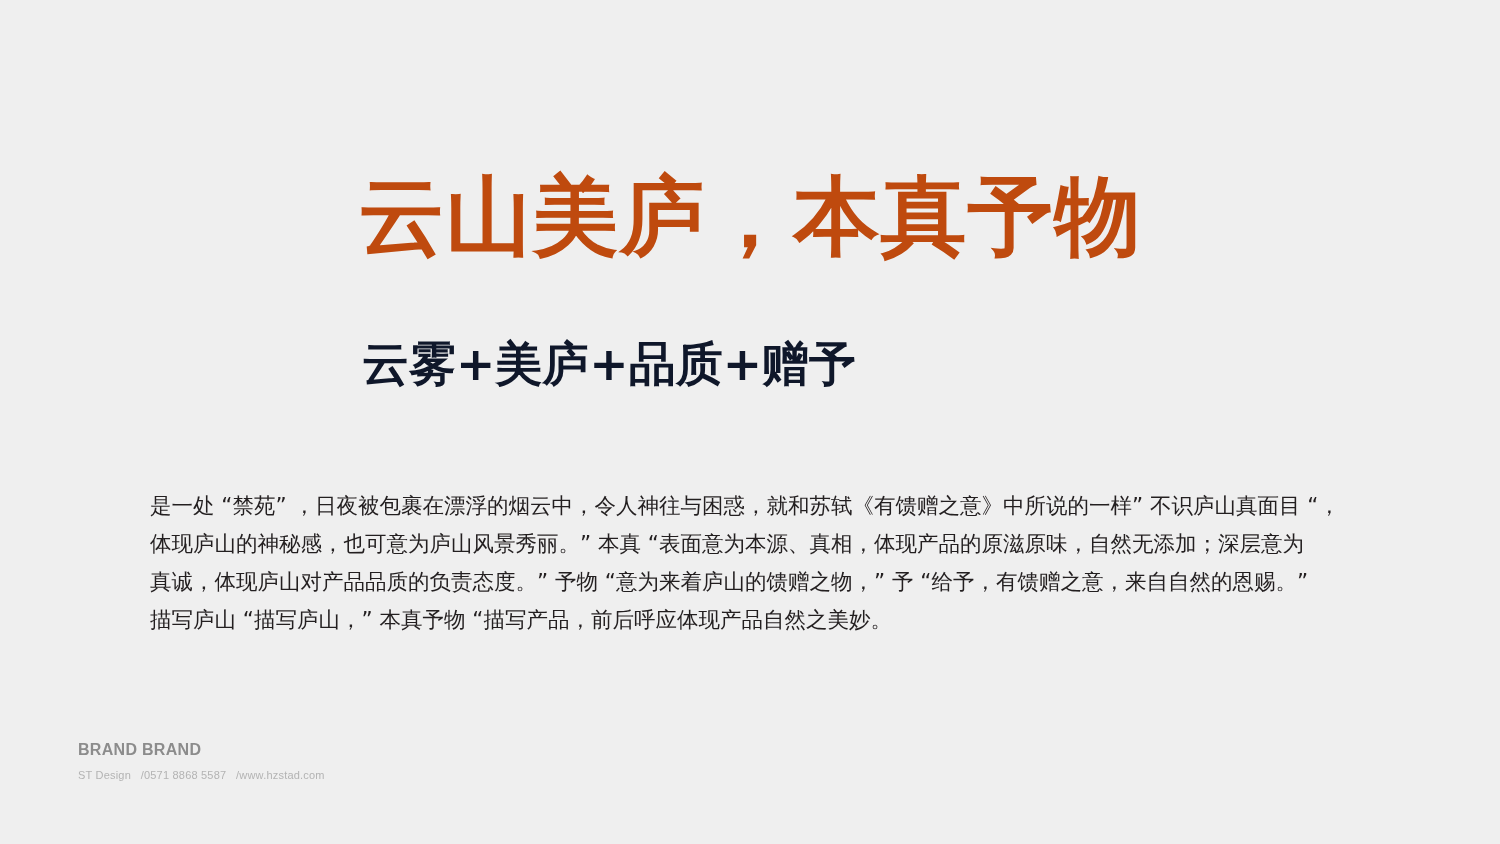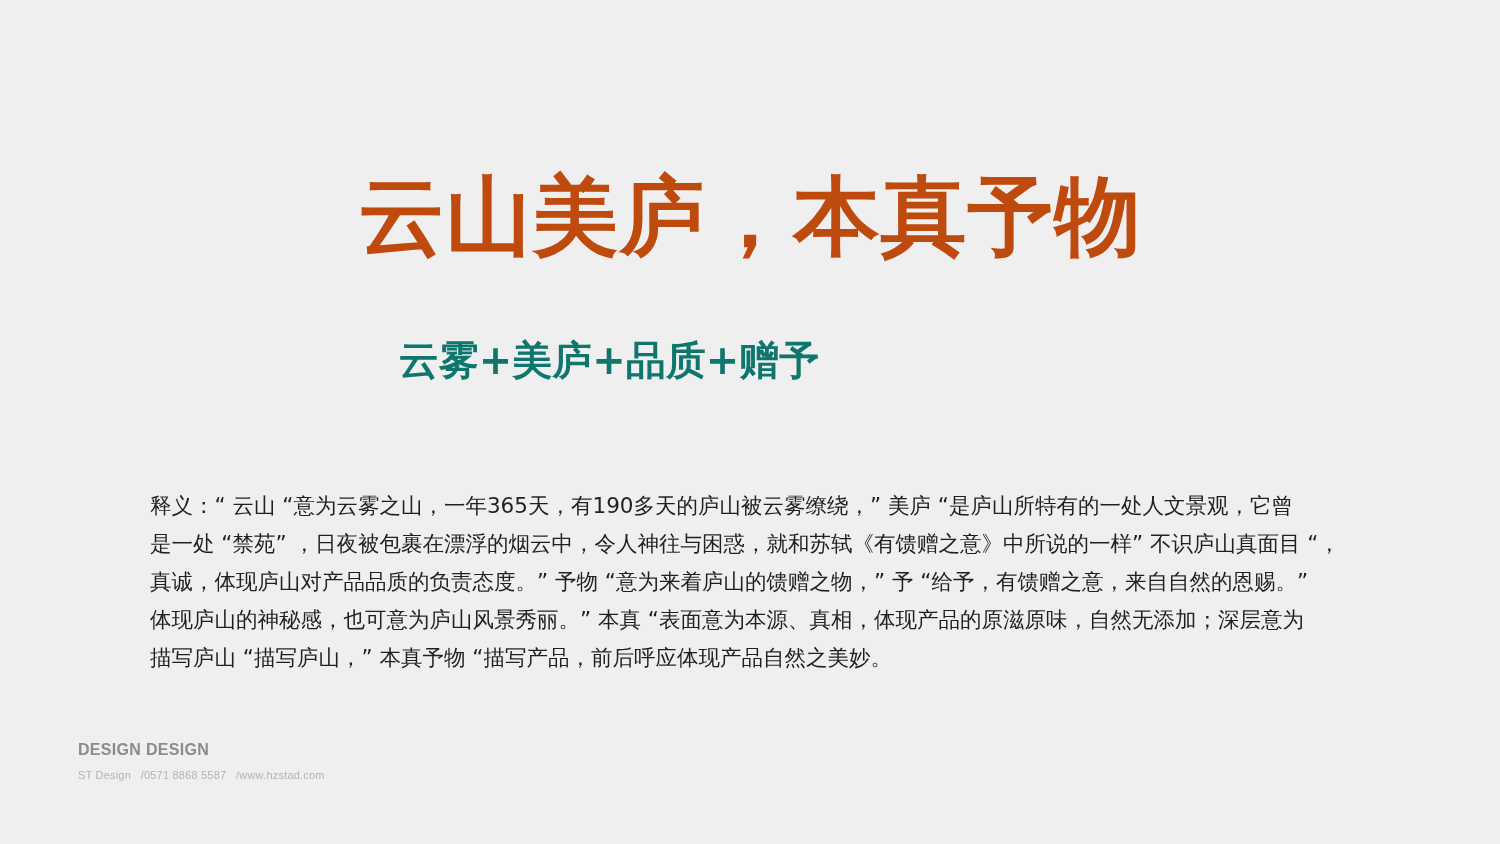--- a/index.html
+++ b/index.html
@@ -38,22 +38,22 @@
     font-family: "DejaVu Sans", "Liberation Sans", sans-serif;
   }
 
   
   .subheadline {
     position: absolute;
     left: 0;
     top: 336px;
     width: 1218px;
     text-align: center;
-    color: #0f766e;
-    font-size: 40px;
+    color: #0f172a;
+    font-size: 47px;
     font-weight: bold;
     line-height: 1.2;
     letter-spacing: 0px;
     white-space: nowrap;
     font-family: "DejaVu Sans", "Liberation Sans", sans-serif;
   }
 
   
   .definition {
     position: absolute;
@@ -100,25 +100,24 @@
 </head>
 <body>
 
 <div class="slide">
 
   <div class="headline">云山美庐，本真予物</div>
 
   <div class="subheadline">云雾+美庐+品质+赠予</div>
 
   <div class="definition">
-    <div class="line">释义：“ 云山 “意为云雾之山，一年365天，有190多天的庐山被云雾缭绕，” 美庐 “是庐山所特有的一处人文景观，它曾</div>
     <div class="line">是一处 “禁苑” ，日夜被包裹在漂浮的烟云中，令人神往与困惑，就和苏轼《有馈赠之意》中所说的一样” 不识庐山真面目 “，</div>
+    <div class="line">体现庐山的神秘感，也可意为庐山风景秀丽。” 本真 “表面意为本源、真相，体现产品的原滋原味，自然无添加；深层意为</div>
     <div class="line">真诚，体现庐山对产品品质的负责态度。” 予物 “意为来着庐山的馈赠之物，” 予 “给予，有馈赠之意，来自自然的恩赐。”</div>
-    <div class="line">体现庐山的神秘感，也可意为庐山风景秀丽。” 本真 “表面意为本源、真相，体现产品的原滋原味，自然无添加；深层意为</div>
     <div class="line">描写庐山 “描写庐山，” 本真予物 “描写产品，前后呼应体现产品自然之美妙。</div>
   </div>
 
   <div class="footer">
-    <div class="footer-brand">DESIGN DESIGN</div>
+    <div class="footer-brand">BRAND BRAND</div>
     <div class="footer-contact">ST Design   /0571 8868 5587   /www.hzstad.com</div>
   </div>
 
 </div>
 
 </body></html>

